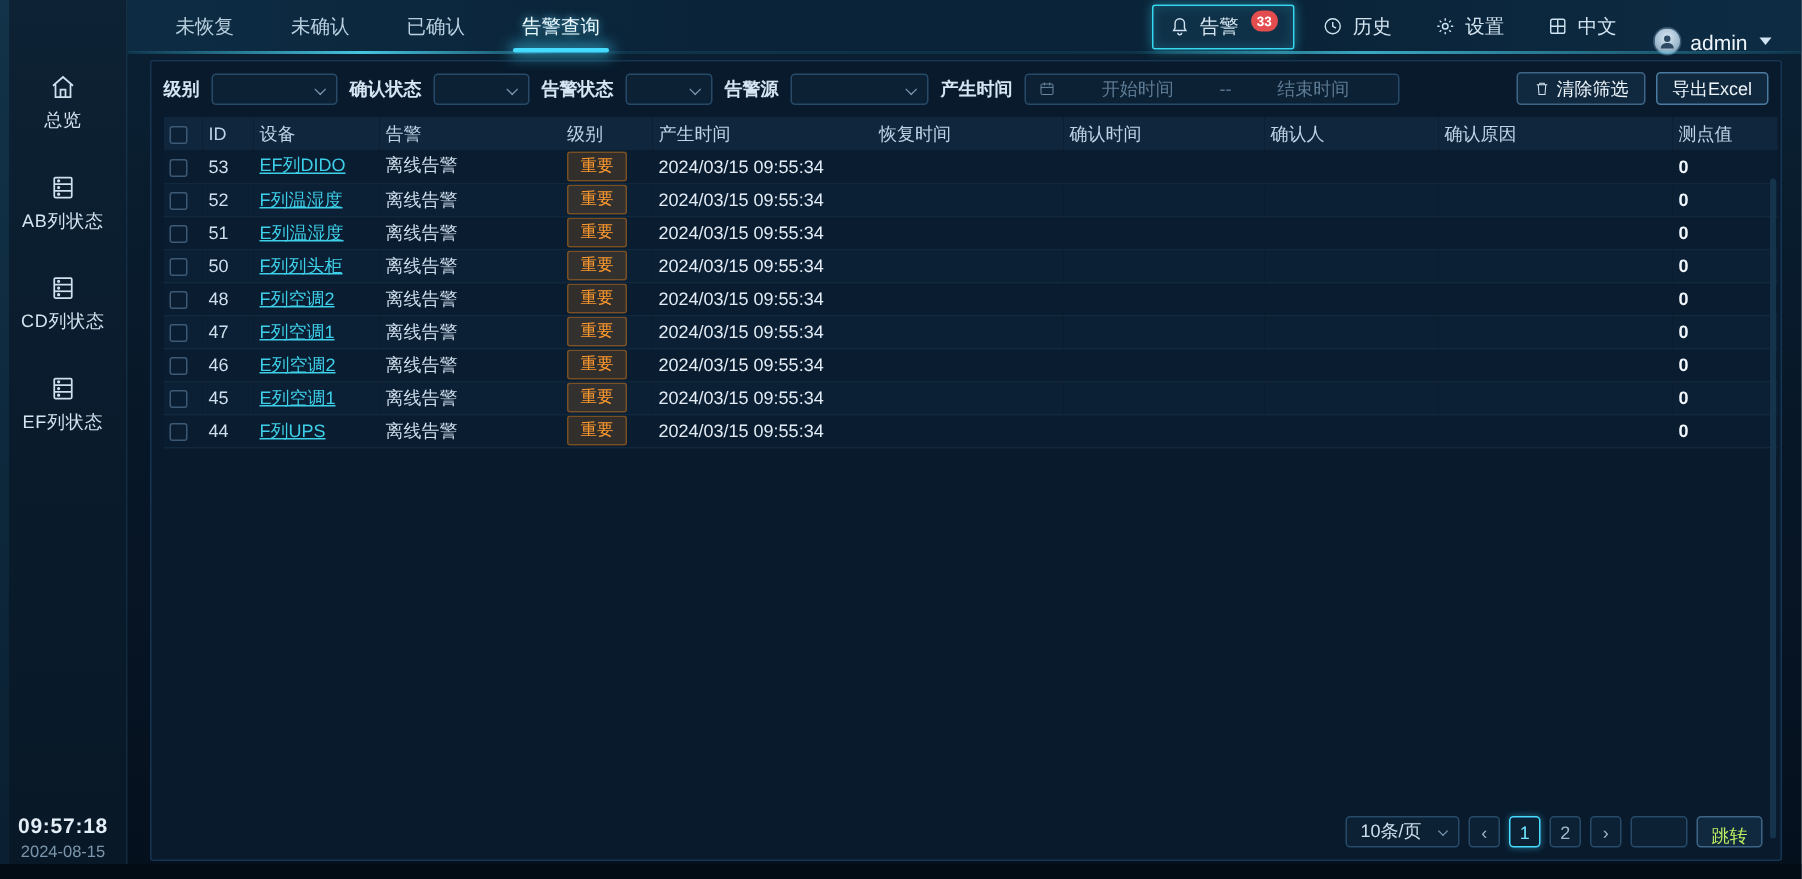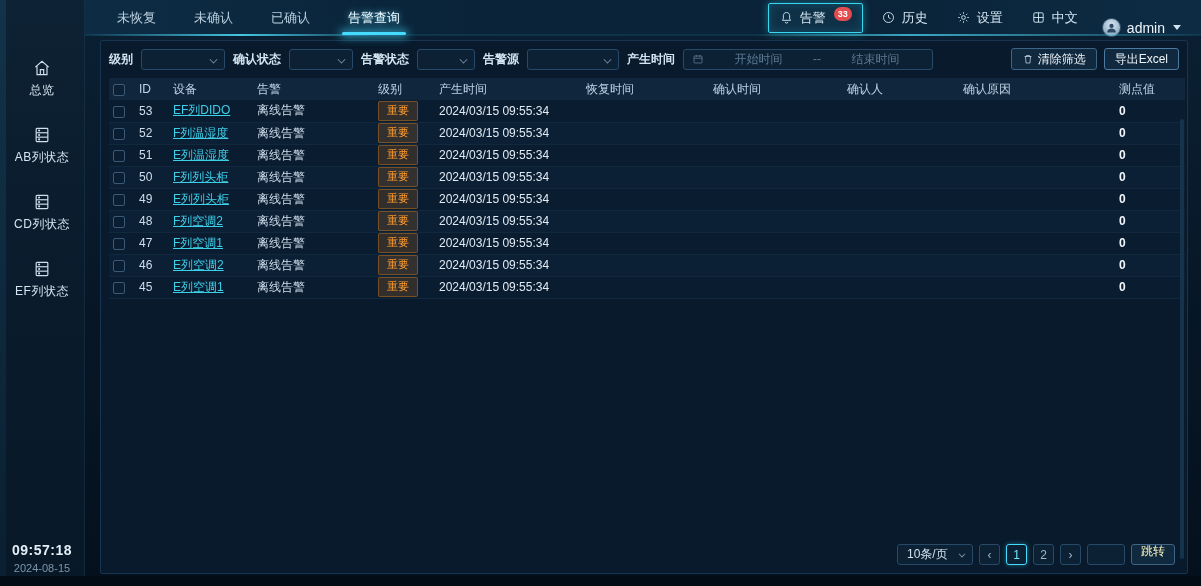--- a/index.html
+++ b/index.html
@@ -10,21 +10,21 @@
     color:#d5e4f0; position:relative;
   }
   
   .sidebar {
     position:absolute; left:0; top:0; bottom:0; width:85px;
     background:linear-gradient(180deg,#0d2234 0%,#0a1c2d 40%,#081827 100%);
     border-right:1px solid rgba(40,90,120,0.25); z-index:3;
   }
   .sidebar::before { content:''; position:absolute; left:0; top:0; bottom:0; width:6px;
     background:linear-gradient(180deg,#123349,#0a1f31); }
-  .side-nav { position:absolute; top:52px; left:0; right:0; display:flex; flex-direction:column; gap:14px; }
+  .side-nav { position:absolute; top:42px; left:0; right:0; display:flex; flex-direction:column; gap:14px; }
   .side-item { display:flex; flex-direction:column; align-items:center; gap:4px; padding:6px 0; cursor:pointer; }
   .side-item svg { width:20px; height:20px; stroke:#cfe0ee; fill:none; stroke-width:1.4; }
   .side-item .lbl { font-size:12px; color:#d5e4f0; letter-spacing:0.5px; }
   .side-icon { display:none; }
   .side-icon.show { display:block; }
   .side-clock { position:absolute; bottom:12px; left:0; right:0; text-align:center; }
   .side-clock .time { font-size:14px; font-weight:bold; color:#e4eef7; letter-spacing:0.5px; }
   .side-clock .date { font-size:11px; color:#7b96ac; margin-top:4px; }
   
   .topbar {
@@ -99,21 +99,21 @@
   .pg-size { position:relative; width:76px; height:21px; background:#0c2134; border:1px solid #264a68;
     border-radius:3px; display:flex; align-items:center; padding-left:9px; font-size:12px; color:#cfe0ee; cursor:pointer; }
   .pg-size .chev { position:absolute; right:7px; top:6px; width:6px; height:6px;
     border-right:1.5px solid #7d9ab2; border-bottom:1.5px solid #7d9ab2; transform:rotate(45deg) scale(0.8); }
   .pg-btn { width:21px; height:21px; display:flex; align-items:center; justify-content:center;
     background:#0c2134; border:1px solid #264a68; border-radius:3px; color:#9fb8cd; font-size:12px; cursor:pointer; }
   .pg-btn.active { border-color:#45dcff; color:#6fe6ff; box-shadow:0 0 5px rgba(69,220,255,0.4); }
   .pg-input { width:38px; height:21px; background:#0c2134; border:1px solid #264a68; border-radius:3px;
     color:#cfe0ee; font-size:12px; padding:0 4px; outline:none; }
   .pg-jump { height:21px; padding:4px 9px; background:#11293e; border:1px solid #3e6585; border-radius:3px;
-    color:#fef9c3; font-size:12px; display:flex; align-items:flex-end; cursor:pointer; }
+    color:#bef264; font-size:12px; display:flex; align-items:flex-start; cursor:pointer; }
   
   .bottom-strip { position:absolute; left:0; right:0; bottom:0; height:10px; background:#030b14; z-index:4; }
 </style>
 </head>
 <body>
 
 <div class="sidebar">
   <div class="side-nav">
 
       <div class="side-item">
@@ -360,33 +360,20 @@
           <td>离线告警</td>
           <td><span class="badge">重要</span></td>
           <td class="time-cell">2024/03/15 09:55:34</td>
           <td></td>
           <td></td>
           <td></td>
           <td></td>
           <td class="val-cell">0</td>
         </tr>
 
-        <tr>
-          <td><span class="cb"></span></td>
-          <td>49</td>
-          <td><a class="devlink">E列列头柜</a></td>
-          <td>离线告警</td>
-          <td><span class="badge">重要</span></td>
-          <td class="time-cell">2024/03/15 09:55:34</td>
-          <td></td>
-          <td></td>
-          <td></td>
-          <td></td>
-          <td class="val-cell">0</td>
-        </tr>
 
         <tr>
           <td><span class="cb"></span></td>
           <td>48</td>
           <td><a class="devlink">F列空调2</a></td>
           <td>离线告警</td>
           <td><span class="badge">重要</span></td>
           <td class="time-cell">2024/03/15 09:55:34</td>
           <td></td>
           <td></td>
@@ -430,20 +417,33 @@
           <td>离线告警</td>
           <td><span class="badge">重要</span></td>
           <td class="time-cell">2024/03/15 09:55:34</td>
           <td></td>
           <td></td>
           <td></td>
           <td></td>
           <td class="val-cell">0</td>
         </tr>
 
+        <tr>
+          <td><span class="cb"></span></td>
+          <td>44</td>
+          <td><a class="devlink">F列UPS</a></td>
+          <td>离线告警</td>
+          <td><span class="badge">重要</span></td>
+          <td class="time-cell">2024/03/15 09:55:34</td>
+          <td></td>
+          <td></td>
+          <td></td>
+          <td></td>
+          <td class="val-cell">0</td>
+        </tr>
       </tbody>
   </table>
 
   <div class="scrollhint"></div>
 
   <div class="pagination">
     <div class="pg-size">
       <span>10条/页</span>
       <span class="chev"></span>
     </div>

